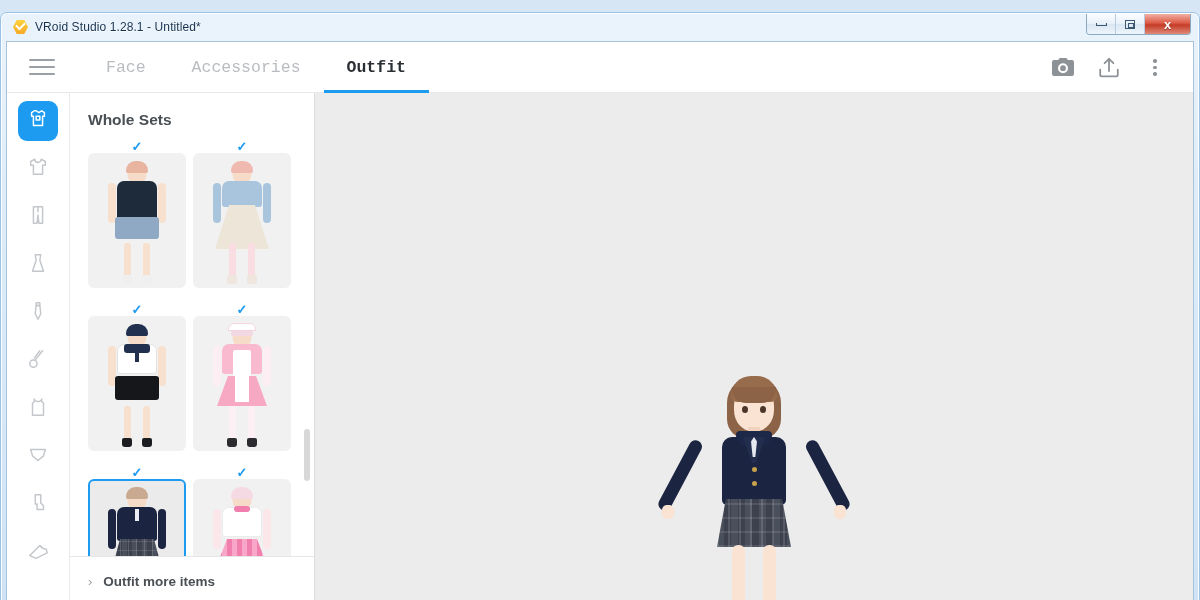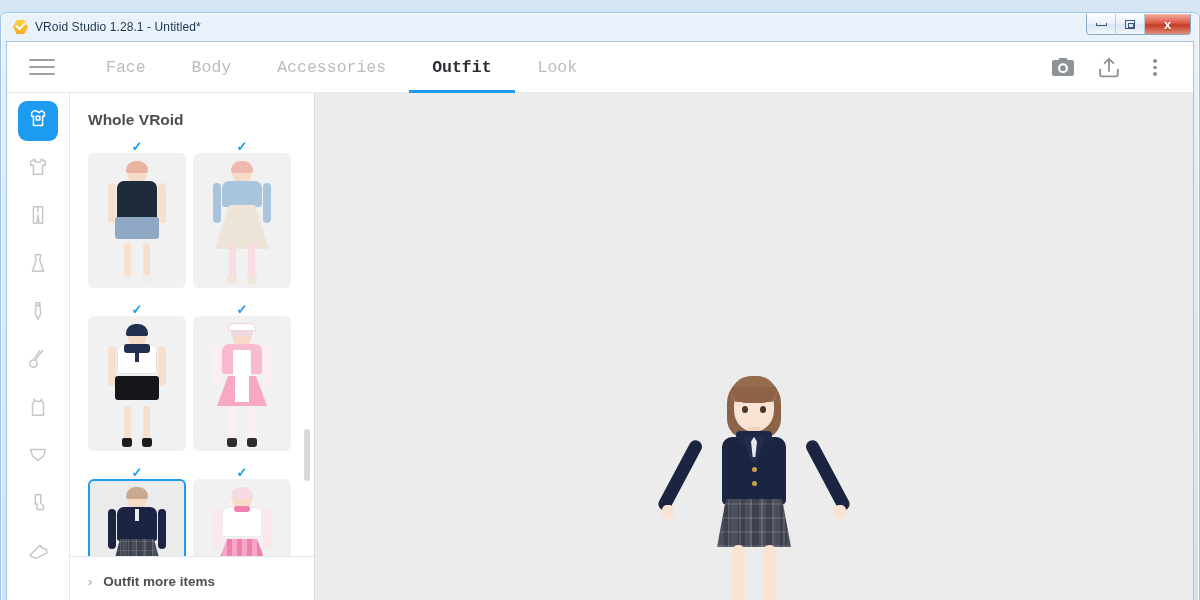--- a/index.html
+++ b/index.html
@@ -309,24 +309,22 @@
 
     <div id="topbar">
       <div id="hamburger">
         <i></i>
           <i></i>
           <i></i>
       </div>
 
       <div id="tabs">
         <div class="tab">Face</div>
-        <div class="tab">Body</div>
         <div class="tab">Accessories</div>
         <div class="tab active">Outfit</div>
-        <div class="tab">Look</div>
       </div>
 
       <div id="topbar-actions">
         <div class="tb-icon">
           <svg width="22" height="19" viewBox="0 0 22 19" fill="currentColor">
             <path d="M7.6 0 6.2 2H2a2 2 0 0 0-2 2v12a2 2 0 0 0 2 2h18a2 2 0 0 0 2-2V4a2 2 0 0 0-2-2h-4.2L14.4 0H7.6zm3.4 5.2a5 5 0 1 1 0 10 5 5 0 0 1 0-10zm0 2.1a2.9 2.9 0 1 0 0 5.8 2.9 2.9 0 0 0 0-5.8z"></path>
           </svg>
         </div>
         <div class="tb-icon">
           <svg width="22" height="21" viewBox="0 0 22 21" fill="none" stroke="currentColor" stroke-width="1.8" stroke-linecap="round" stroke-linejoin="round">
@@ -431,21 +429,21 @@
           <span>
             <svg width="22" height="22" viewBox="0 0 24 24" fill="none" stroke="currentColor" stroke-width="1.6" stroke-linejoin="round">
               <path d="M3 17 14 6l3 3 4 1 1 4-12 6z"></path>
                 <path d="M14 6l3 3"></path>
             </svg>
           </span>
         </div>
       </div>
 
       <div id="items-panel">
-        <div id="panel-title">Whole VRoid</div>
+        <div id="panel-title">Whole Sets</div>
 
         <div id="thumb-scroll">
           <div id="thumb-grid">
 
             <div class="thumb-cell">
               <div class="thumb-check">✓</div>
               <div class="thumb-box">
                 <div class="fig">
                   <div class="head"></div>
                     <div class="hair" style="background:#e8b4a0"></div>

